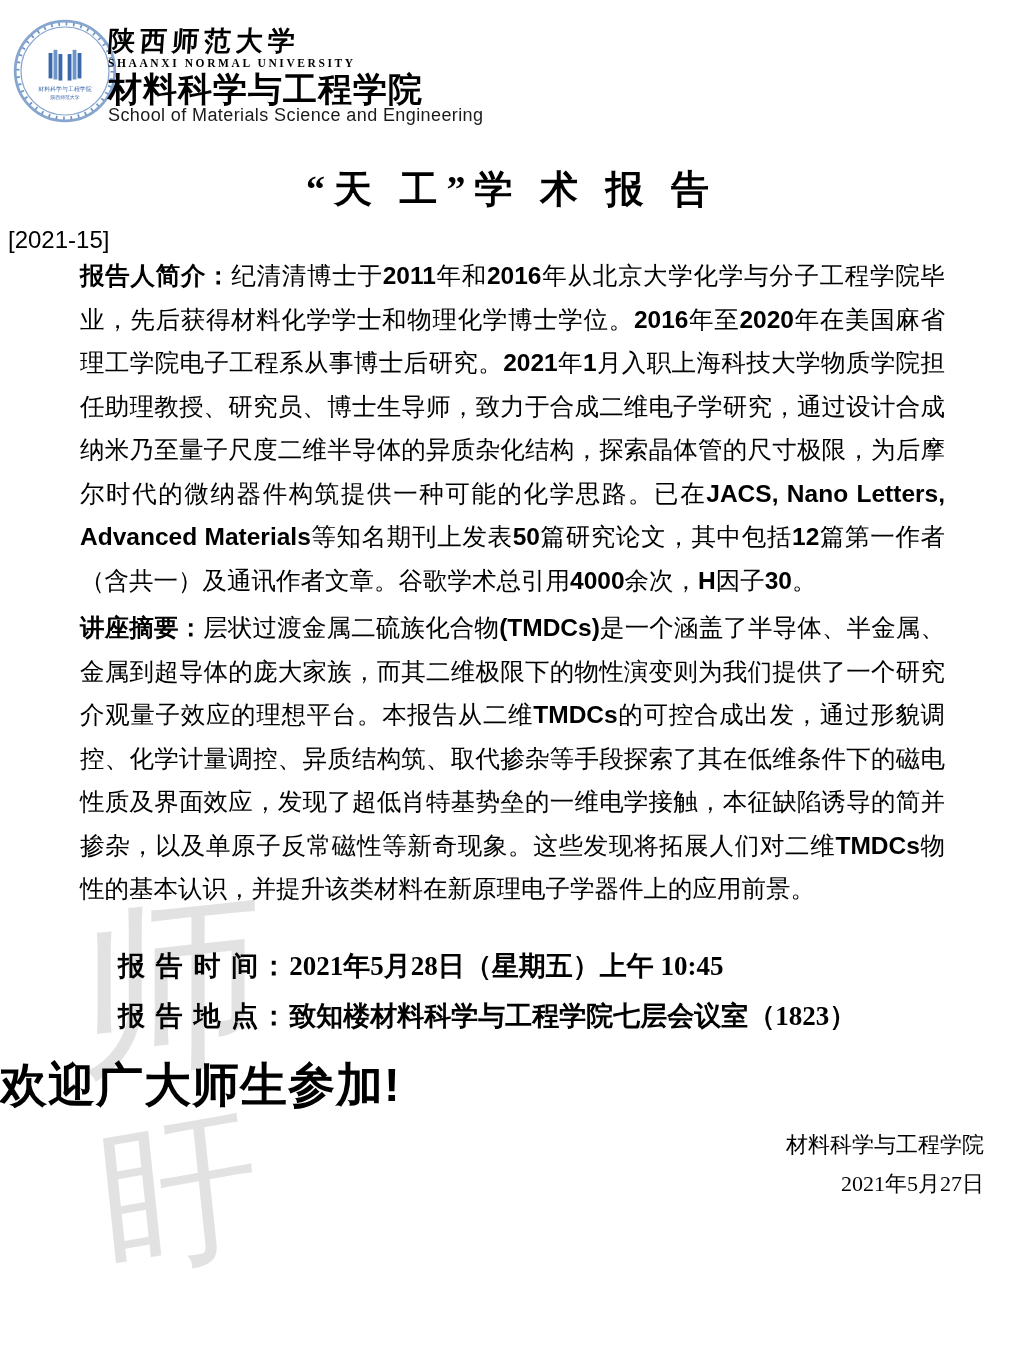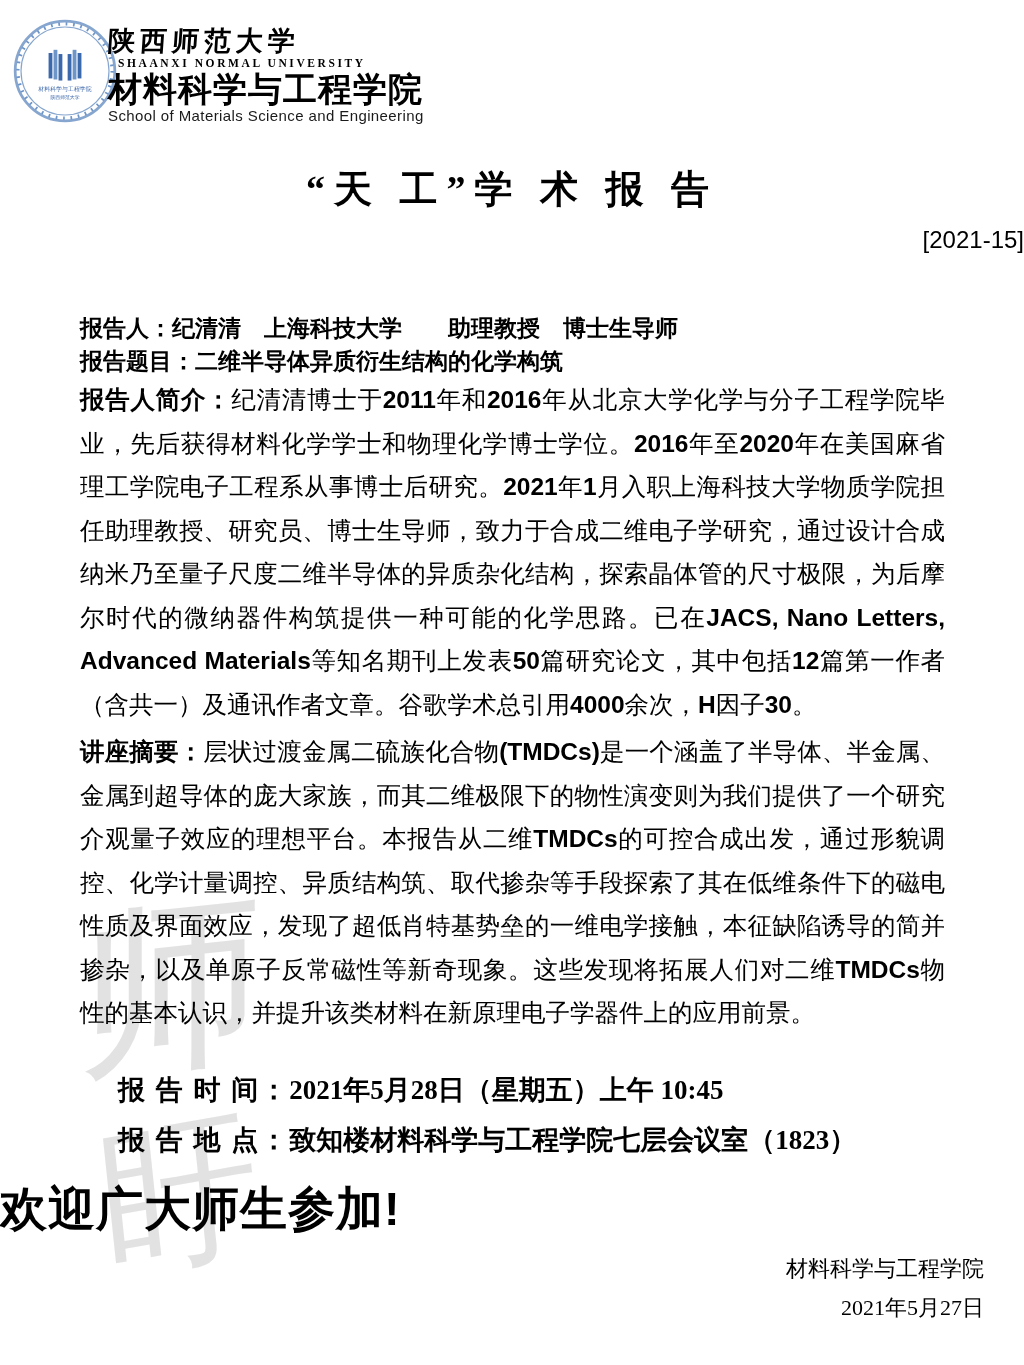--- a/index.html
+++ b/index.html
@@ -22,27 +22,27 @@
   
   .watermark{position:absolute;z-index:0;left:0;top:0;width:100%;height:100%;pointer-events:none;}
   .wm-glyph{position:absolute;color:var(--watermark);opacity:.55;font-family:var(--serif);line-height:1;}
   .wm-1{left:78px;top:895px;font-size:185px;transform:rotate(-6deg) skewX(-6deg);}
   .wm-2{left:100px;top:1115px;font-size:160px;transform:rotate(-10deg) skewX(-4deg);}
   
   .header{display:flex;align-items:flex-start;padding:18px 0 0 12px;height:116px;}
   .logo{width:106px;height:106px;flex:0 0 auto;}
   .header-text{margin-left:-10px;padding-top:8px;}
   .uni-cn{font-size:27px;font-weight:700;letter-spacing:5px;transform:skewX(-4deg);transform-origin:left;line-height:30px;}
-  .uni-en{font-family:var(--serif);font-weight:700;font-size:11.5px;letter-spacing:2.6px;line-height:13px;margin-top:1px;padding-left:10px;}
+  .uni-en{font-family:var(--serif);font-weight:700;font-size:11.5px;letter-spacing:2.6px;line-height:13px;margin-top:1px;}
   .school-cn{font-family:var(--sans);font-weight:700;font-size:34px;letter-spacing:1px;line-height:36px;margin-top:1px;}
-  .school-en{font-family:var(--sans);font-size:15px;letter-spacing:.4px;line-height:15px;color:var(--school-en);margin-top:1px;}
+  .school-en{font-family:var(--sans);font-size:18px;letter-spacing:.4px;line-height:15px;color:var(--school-en);margin-top:1px;}
   
   .title{margin-top:26px;text-align:center;font-family:var(--serif);font-weight:700;
          font-size:38px;line-height:58px;letter-spacing:9px;}
-  .issue{margin-top:8px;text-align:right;font-family:var(--sans);font-size:24px;line-height:28px;}
+  .issue{margin-top:8px;text-align:left;font-family:var(--sans);font-size:24px;line-height:28px;margin-left:8px;}
   
   .speaker-block{margin:58px 79px 0 80px;font-family:var(--sans);font-weight:700;font-size:23px;line-height:33px;}
   
   .body-para{margin:0 79px 0 80px;font-size:24.5px;line-height:43.5px;
              text-align:justify;text-justify:inter-ideograph;}
   .body-para.abstract{margin-top:4px;}
   .para-label{font-family:var(--sans);font-weight:700;}
   .b{font-family:var(--sans);font-weight:700;}
   
   .meta-block{margin:30px 0 0 118px;font-family:var(--serif);font-weight:700;font-size:27px;line-height:50px;}
@@ -86,24 +86,20 @@
         <div class="uni-cn">陕西师范大学</div>
         <div class="uni-en">SHAANXI NORMAL UNIVERSITY</div>
         <div class="school-cn">材料科学与工程学院</div>
         <div class="school-en">School of Materials Science and Engineering</div>
       </div>
     </div>
 
     <div class="title">“天 工”学 术 报 告</div>
     <div class="issue">[2021-15]</div>
 
-    <div class="speaker-block">
-      <div><span>报告人：</span><span>纪清清　上海科技大学　　助理教授　博士生导师</span></div>
-      <div><span>报告题目：</span><span>二维半导体异质衍生结构的化学构筑</span></div>
-    </div>
 
     <p class="body-para"><span class="para-label">报告人简介：</span><span><span>纪清清博士于</span><span class="b">2011</span><span>年和</span><span class="b">2016</span><span>年从北京大学化学与分子工程学院毕业，先后获得材料化学学士和物理化学博士学位。</span><span class="b">2016</span><span>年至</span><span class="b">2020</span><span>年在美国麻省理工学院电子工程系从事博士后研究。</span><span class="b">2021</span><span>年</span><span class="b">1</span><span>月入职上海科技大学物质学院担任助理教授、研究员、博士生导师，致力于合成二维电子学研究，通过设计合成纳米乃至量子尺度二维半导体的异质杂化结构，探索晶体管的尺寸极限，为后摩尔时代的微纳器件构筑提供一种可能的化学思路。已在</span><span class="b">JACS, Nano Letters, Advanced Materials</span><span>等知名期刊上发表</span><span class="b">50</span><span>篇研究论文，其中包括</span><span class="b">12</span><span>篇第一作者（含共一）及通讯作者文章。谷歌学术总引用</span><span class="b">4000</span><span>余次，</span><span class="b">H</span><span>因子</span><span class="b">30</span><span>。</span></span></p>
 
     <p class="body-para abstract"><span class="para-label">讲座摘要：</span><span><span>层状过渡金属二硫族化合物</span><span class="b">(TMDCs)</span><span>是一个涵盖了半导体、半金属、金属到超导体的庞大家族，而其二维极限下的物性演变则为我们提供了一个研究介观量子效应的理想平台。本报告从二维</span><span class="b">TMDCs</span><span>的可控合成出发，通过形貌调控、化学计量调控、异质结构筑、取代掺杂等手段探索了其在低维条件下的磁电性质及界面效应，发现了超低肖特基势垒的一维电学接触，本征缺陷诱导的简并掺杂，以及单原子反常磁性等新奇现象。这些发现将拓展人们对二维</span><span class="b">TMDCs</span><span>物性的基本认识，并提升该类材料在新原理电子学器件上的应用前景。</span></span></p>
 
     <div class="meta-block">
       <div><span class="meta-label">报 告 时 间：</span><span>2021年5月28日（星期五）上午 10:45</span></div>
       <div><span class="meta-label">报 告 地 点：</span><span>致知楼材料科学与工程学院七层会议室（1823）</span></div>
     </div>
 

